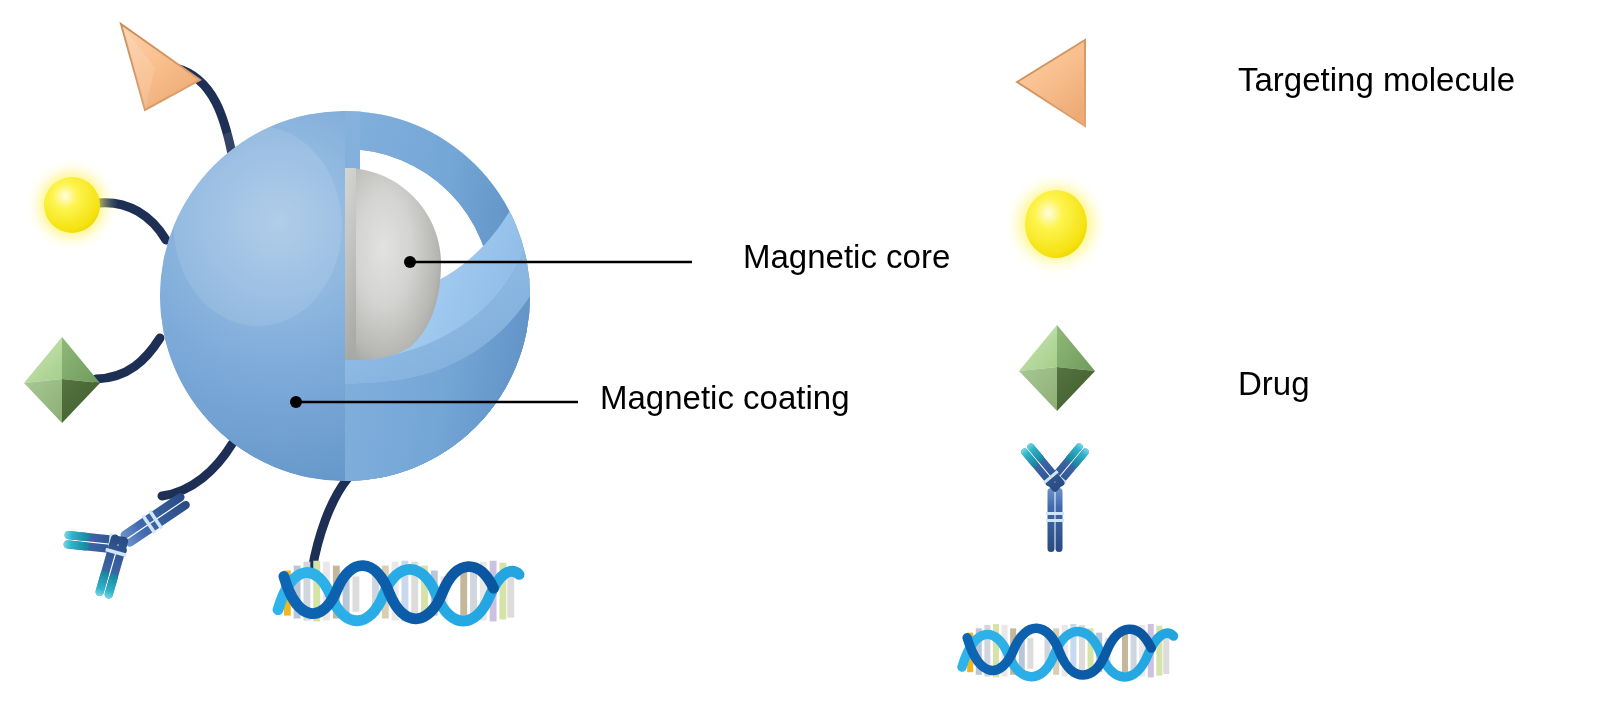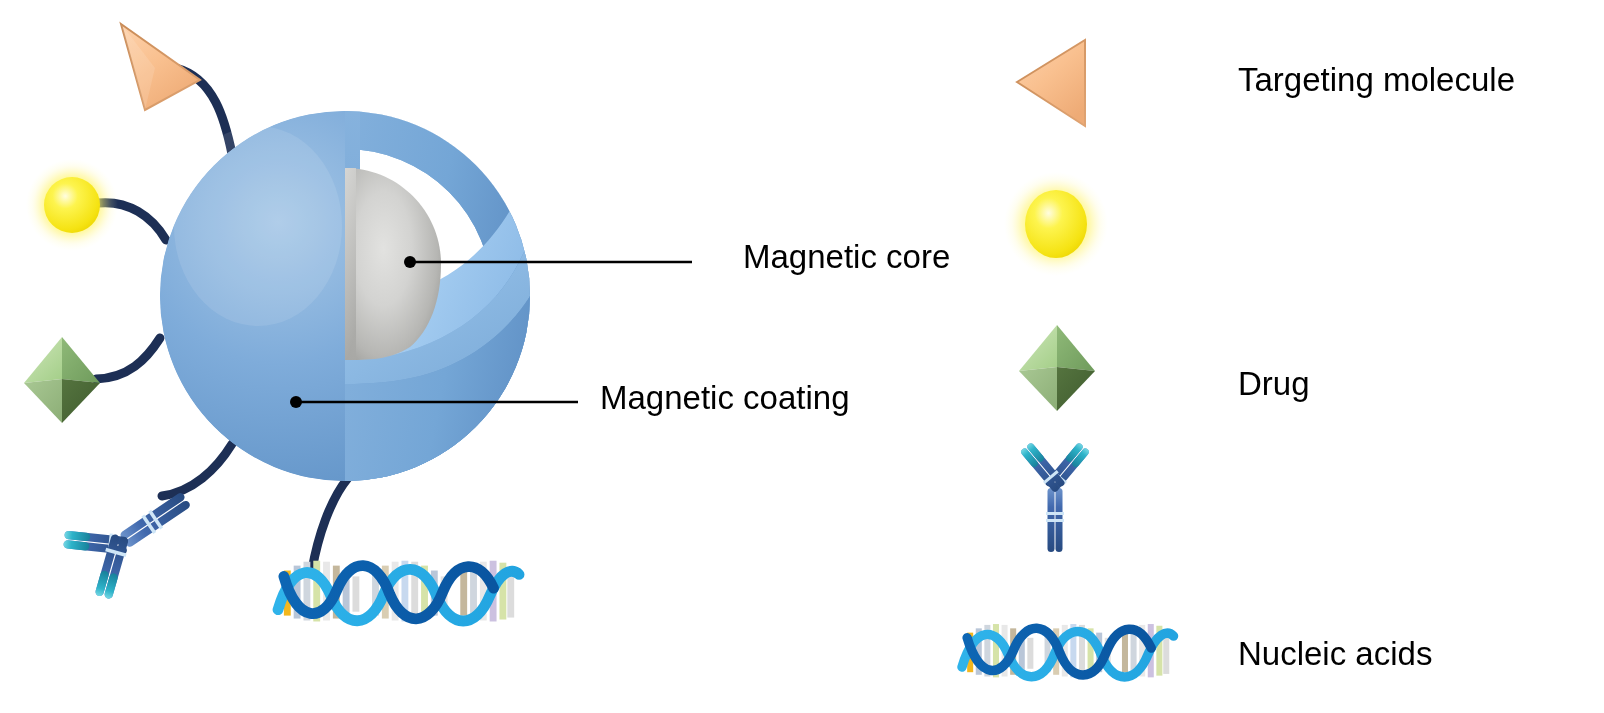--- a/index.html
+++ b/index.html
@@ -374,15 +374,14 @@
         <use href="#dnaSym" xlink:href="#dnaSym"></use>
       </g>
     </g>
   </svg>
 
   <div class="lbl" style="left:743px; top:240px;">Magnetic core</div>
   <div class="lbl" style="left:600px; top:381px;">Magnetic coating</div>
 
   <div class="legend-lbl" style="left:1238px; top:63px;">Targeting molecule</div>
   <div class="legend-lbl" style="left:1238px; top:367px;">Drug</div>
-  <div class="legend-lbl" style="left:1238px; top:637px;">Nucleic acids</div>
 
 </div>
 
 </body></html>

